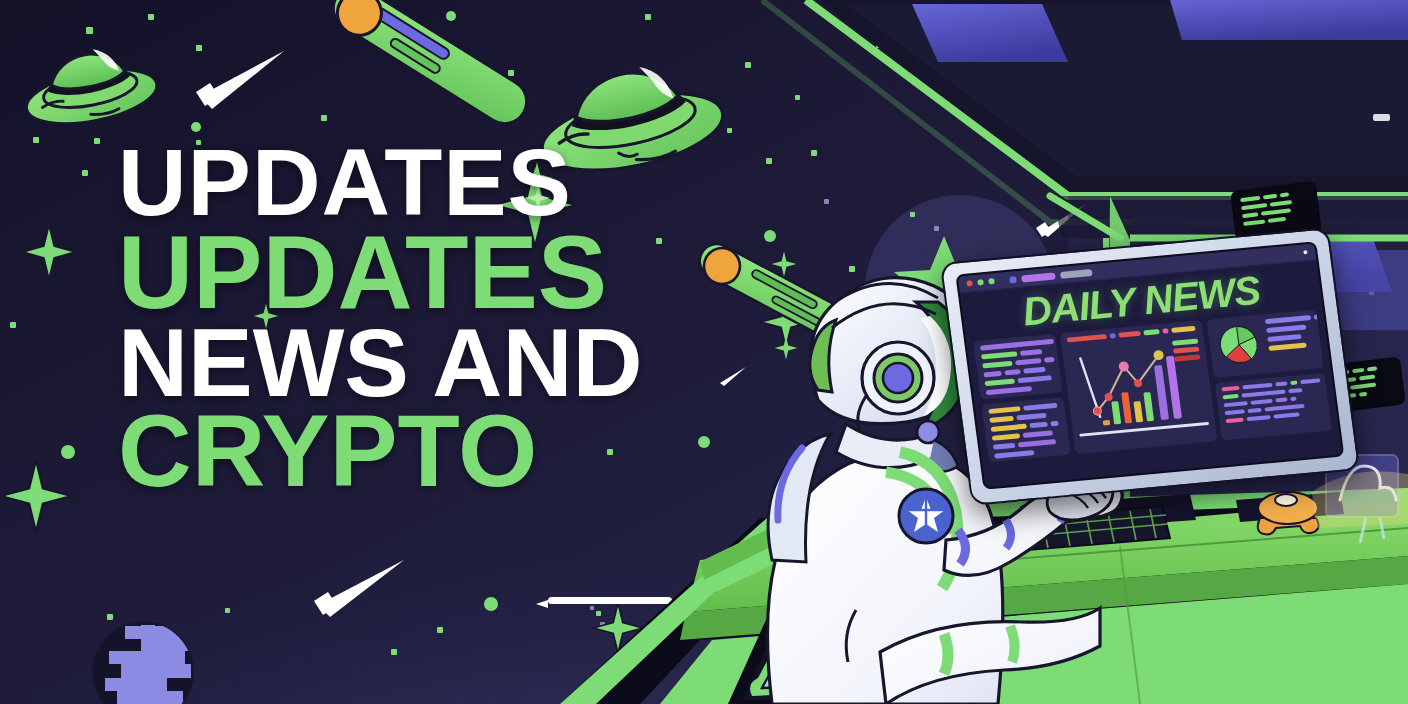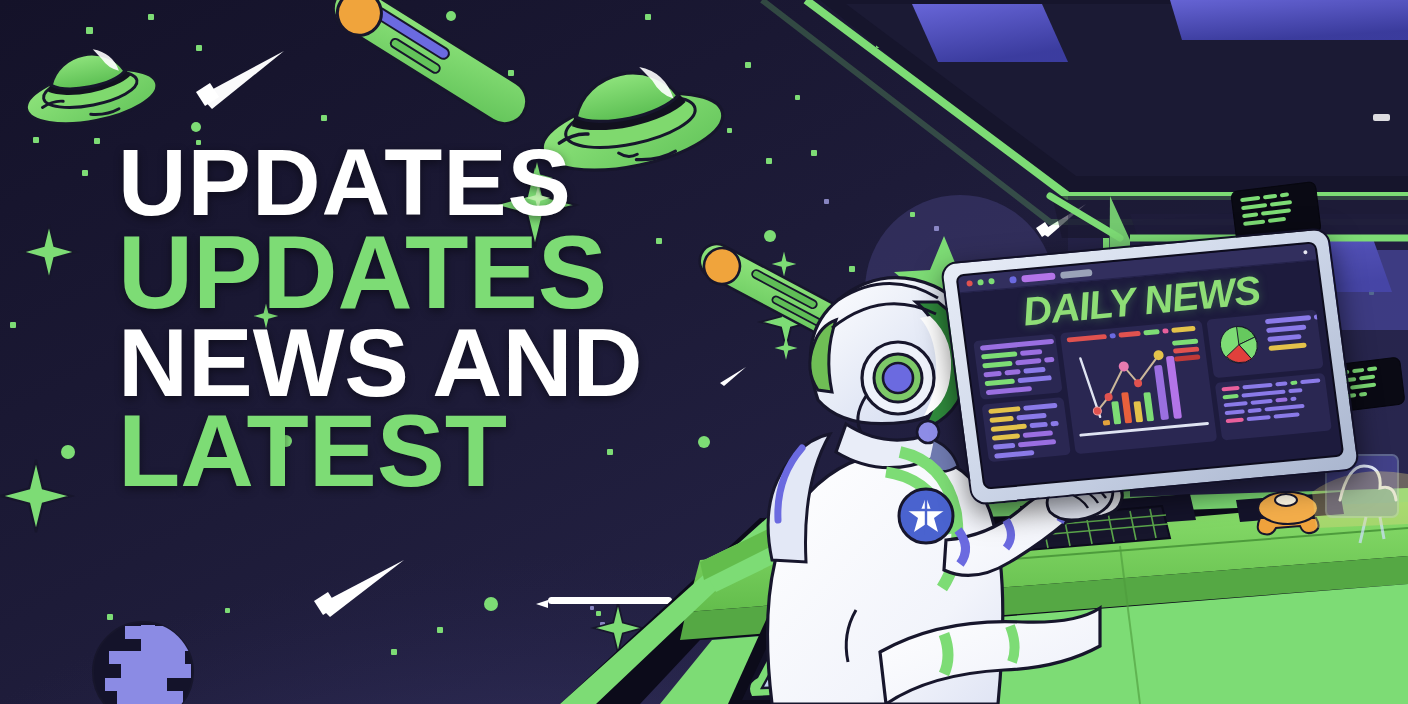--- a/index.html
+++ b/index.html
@@ -595,16 +595,16 @@
       <div style="white-space: nowrap; line-height: 0;"><span class="tbar" style="width: 18px;"></span><span class="tbar" style="width: 12px;"></span><span class="tbar" style="width: 10px;"></span></div>
       <div style="white-space: nowrap; line-height: 0;"><span class="tbar" style="width: 24px;"></span><span class="tbar" style="width: 16px;"></span></div>
       <div style="white-space: nowrap; line-height: 0;"><span class="tbar" style="width: 14px;"></span><span class="tbar" style="width: 26px;"></span></div>
       <div style="white-space: nowrap; line-height: 0;"><span class="tbar" style="width: 22px;"></span><span class="tbar" style="width: 8px;"></span></div>
     </div>
 
   <div id="headline">
     <span class="ln l1 w">UPDATES</span>
     <span class="ln l2 g">UPDATES</span>
     <span class="ln l3 w">NEWS AND</span>
-    <span class="ln l4 g">LATEST</span>
+    <span class="ln l4 g">CRYPTO</span>
   </div>
 
 </div>
 
 </body></html>

